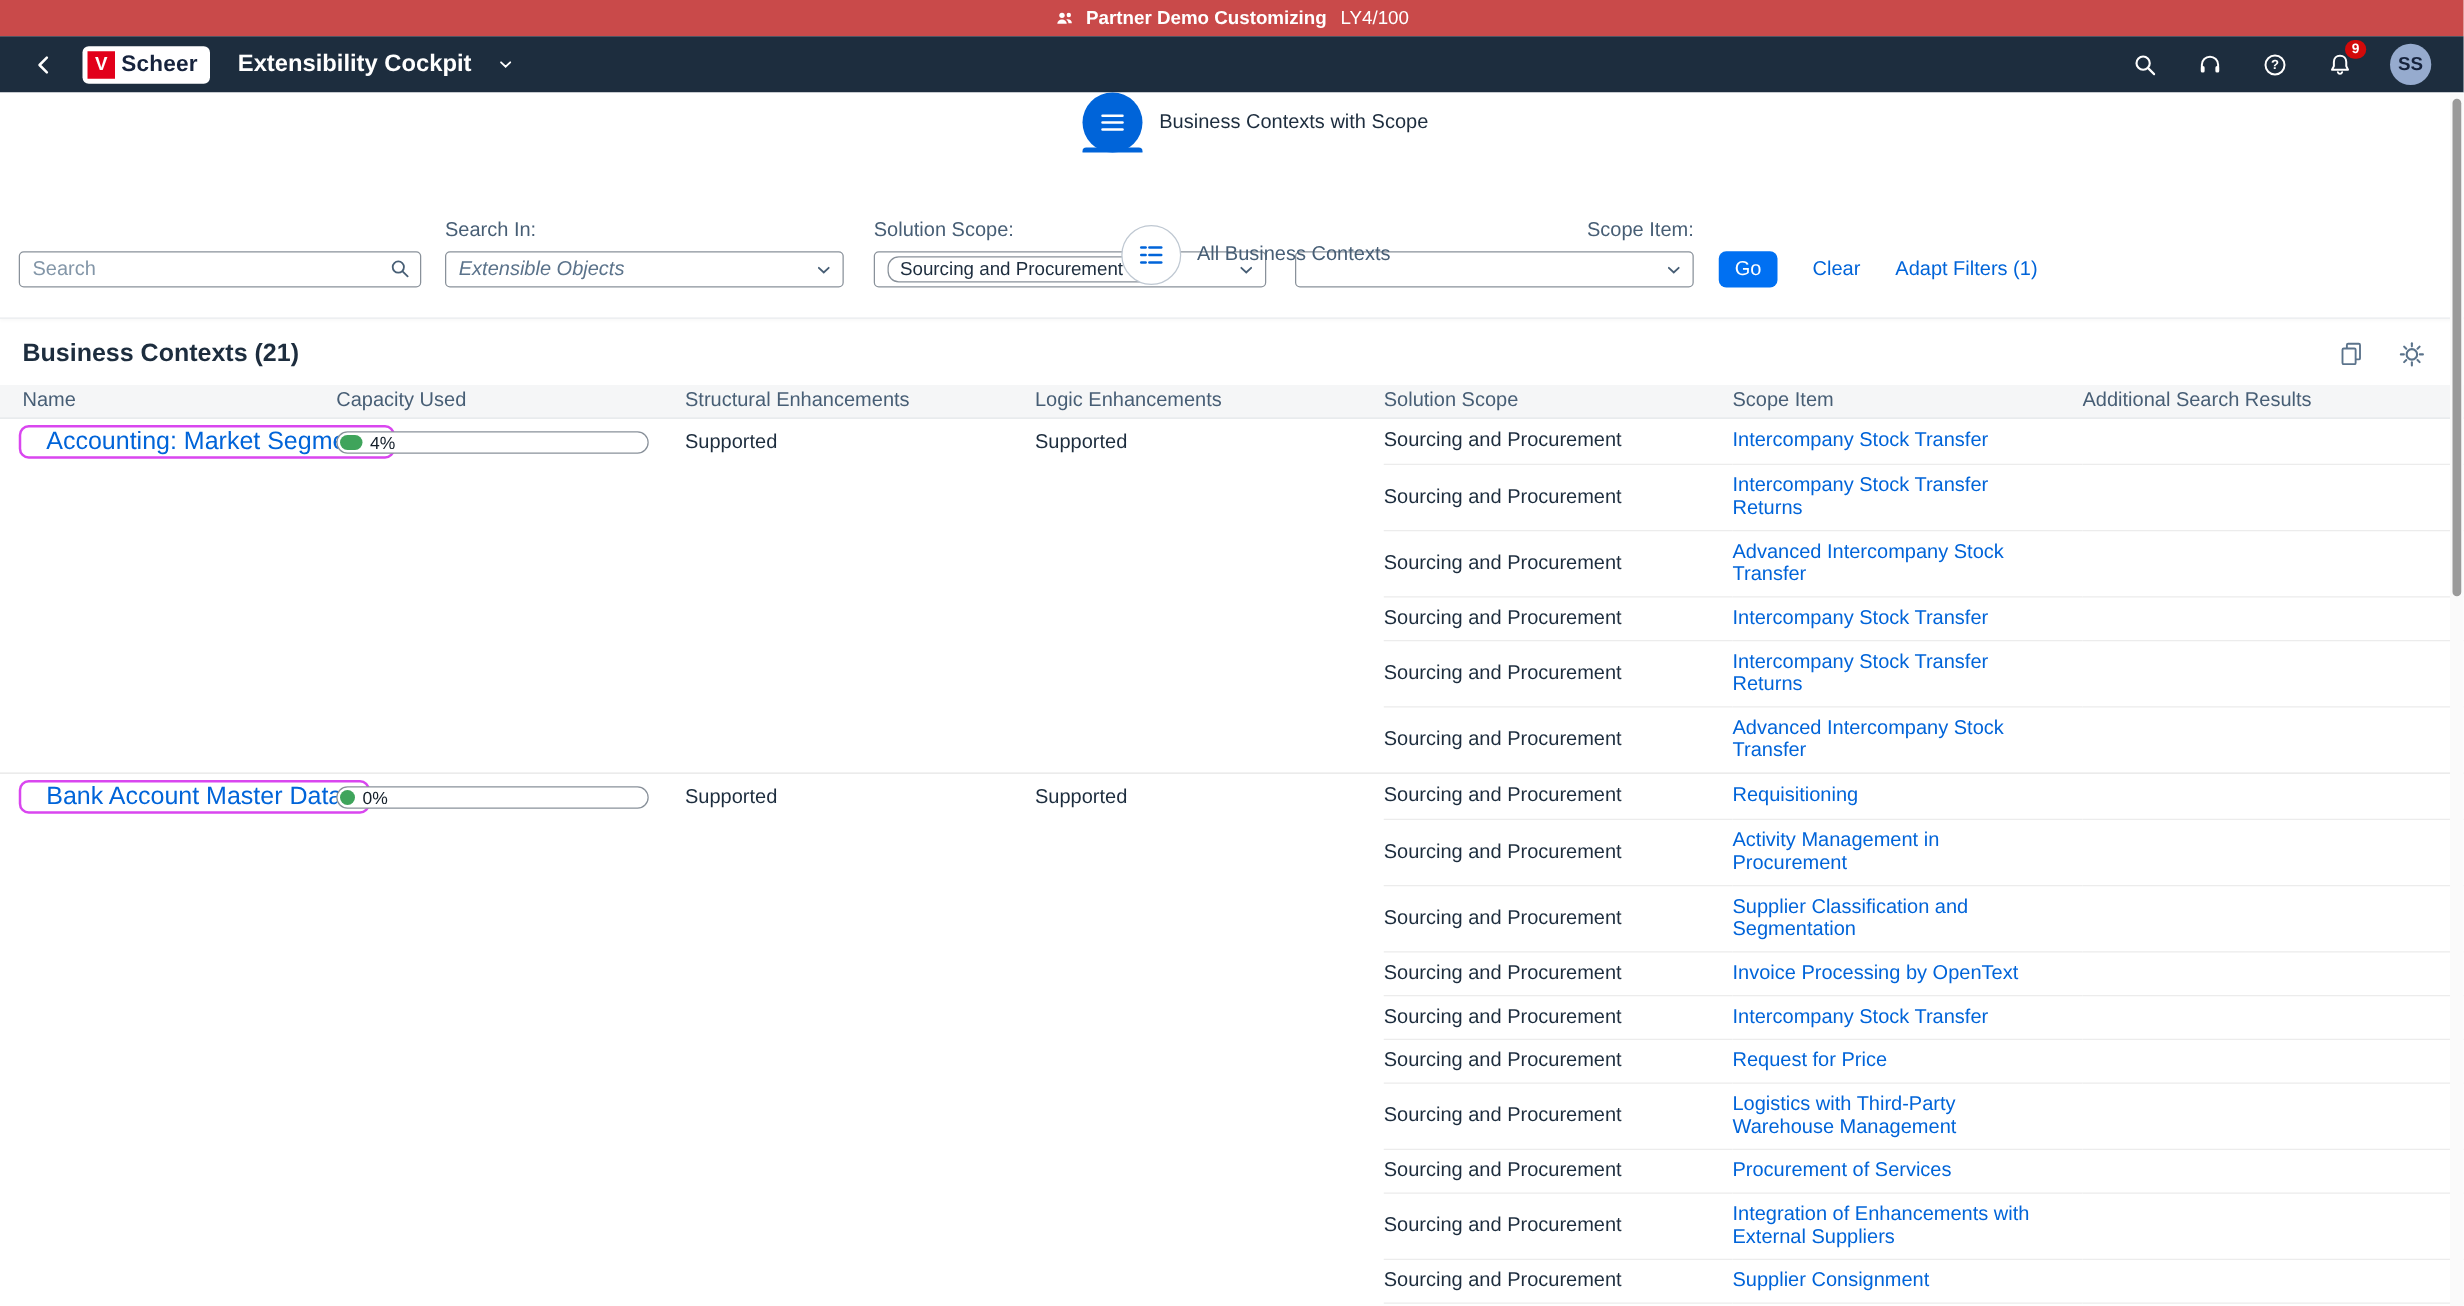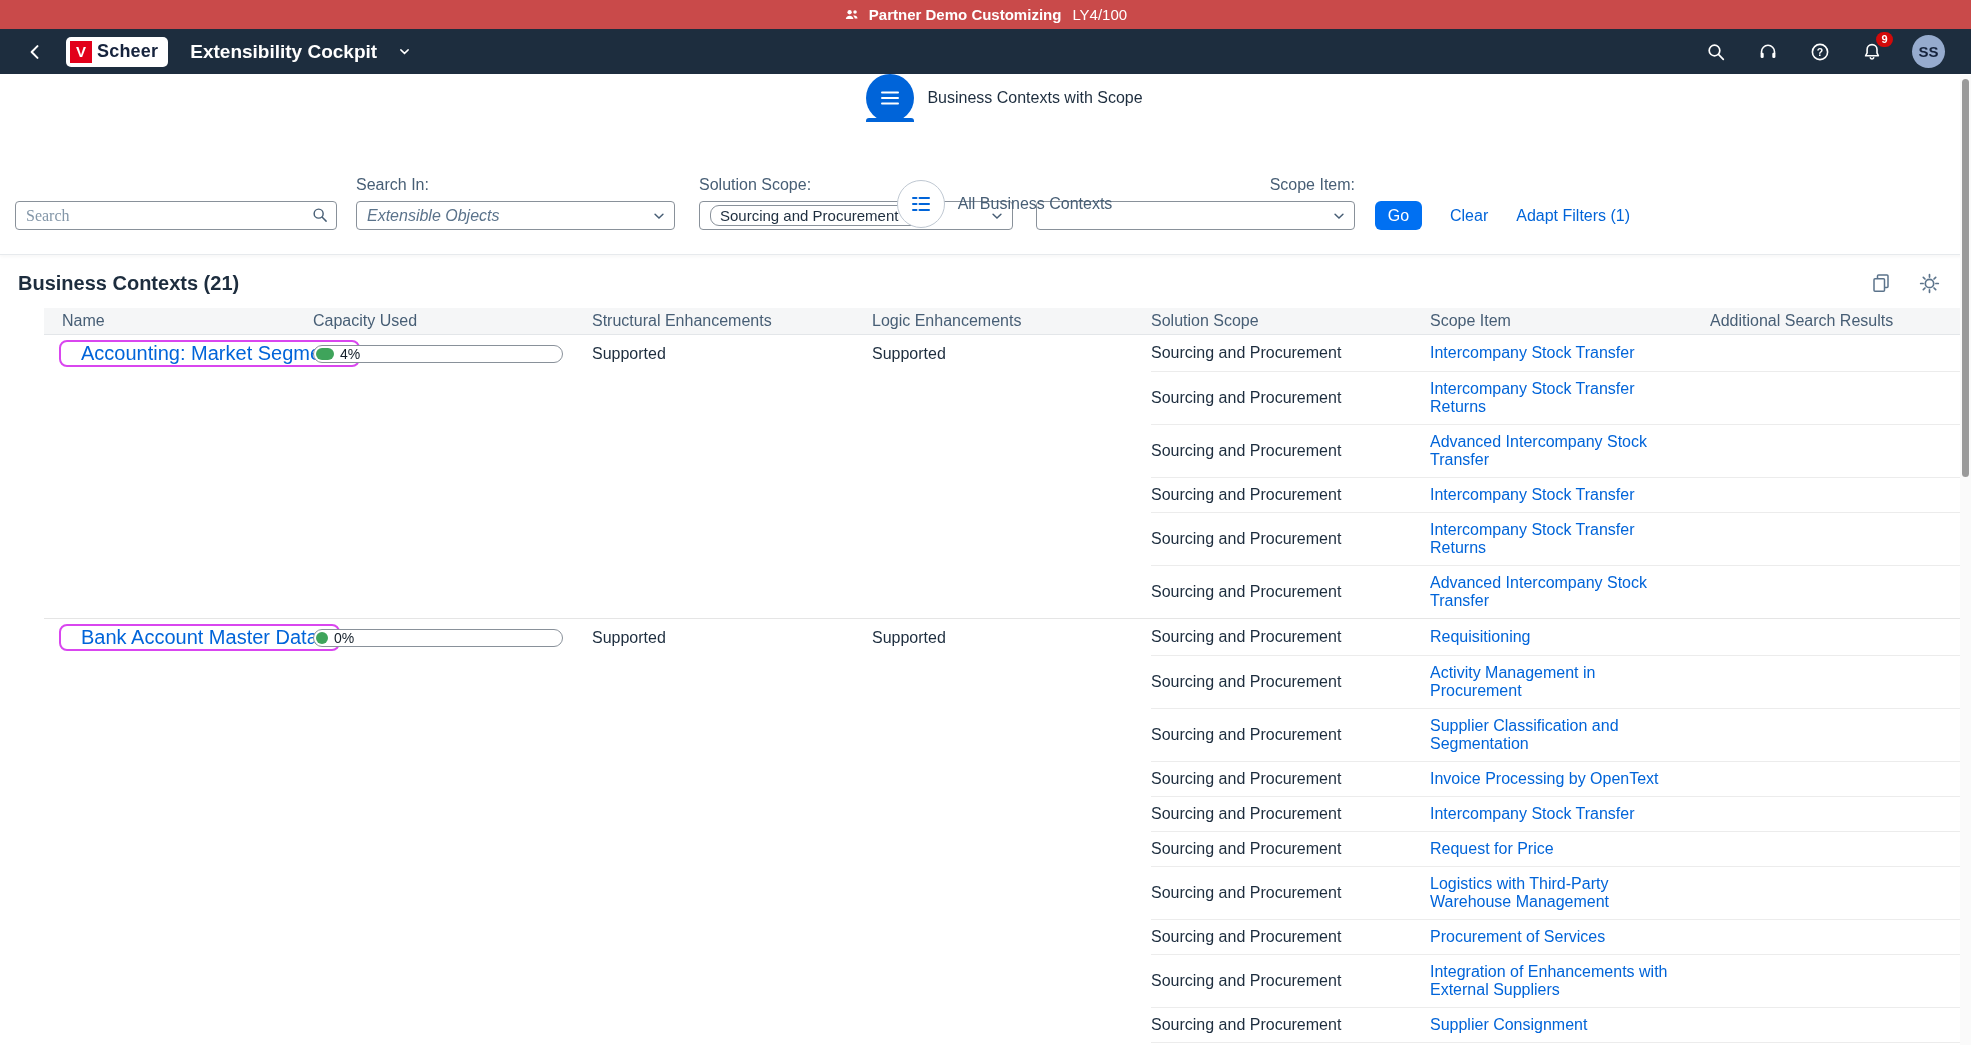--- a/index.html
+++ b/index.html
@@ -52,21 +52,21 @@
   .filter-section { padding:20px 30px 24px 15px; border-bottom:1px solid #e7eaed;
     box-shadow:0 2px 3px rgba(0,0,0,.03); }
   .filter-bar { display:flex; align-items:flex-end; }
   .fgroup { display:flex; flex-direction:column; }
   .flabel { font-size:16px; color:#475e75; margin-bottom:7px; }
   .finput, .fselect { height:29px; border:1px solid #89919a; border-radius:4px;
     background:#fff; font-size:16px; }
   .search-wrap { position:relative; width:322px; }
   .search-wrap input { width:100%; height:29px; border:1px solid #89919a;
     border-radius:4px; padding:0 34px 0 10px; font-size:16px;
-    font-family:Liberation Serif, serif; color:#1d2d3e; }
+    font-family:Liberation Sans, sans-serif; color:#1d2d3e; }
   .search-wrap input::placeholder { color:#8396a8; }
   .search-wrap .in-icon { position:absolute; right:8px; top:5px; color:#475e75; }
   .fselect { display:flex; align-items:center; justify-content:space-between;
     padding:0 8px 0 10px; cursor:pointer; }
   .fselect .chev { color:#475e75; display:flex; }
   .placeholder-italic { font-style:italic; color:#5b738b; }
   .token { display:inline-flex; align-items:center; gap:8px; border:1px solid #89919a;
     border-radius:9px; padding:1px 9px; font-size:15px; color:#1d2d3e; background:#fff; }
   .token .tk-x { font-size:14px; color:#32424f; cursor:pointer; line-height:1; }
   .go-btn { width:47px; height:29px; background:#0070f2; border:none; border-radius:6px;
@@ -76,21 +76,21 @@
     margin-bottom:5px; cursor:pointer; white-space:nowrap; }
 
   
   .table-head { display:flex; align-items:center; padding:16px 30px 13px 18px; }
   .table-title { font-size:20px; font-weight:700; color:#1d2d3e; }
   .th-icons { margin-left:auto; display:flex; align-items:center; gap:24px; }
   .th-icon { color:#5b738b; background:none; border:none; cursor:pointer;
     width:24px; height:24px; display:flex; align-items:center; justify-content:center; }
 
   .grid-cols { display:grid;
-    grid-template-columns:269px 279px 280px 279px 279px 280px 1fr;margin-left:44px; }
+    grid-template-columns:269px 279px 280px 279px 279px 280px 1fr; }
   .thead { background:#f5f6f7; border-bottom:1px solid #e3e6e9; height:27px; align-items:center; }
   .thead .hcell { font-size:16px; color:#475e75; padding-right:16px; white-space:nowrap;
     overflow:hidden; }
   .hcell.c1 { padding-left:18px; }
 
   .trow { align-items:stretch; }
   .trow.group-start { border-top:1px solid #e5e5e5; }
   .tcell { display:flex; align-items:center; padding:8px 26px 8px 0; font-size:16px;
     line-height:18px; min-height:34px; color:#1d2d3e; }
   .tcell.c1 { padding-left:15px; padding-top:5px; padding-bottom:5px; }

